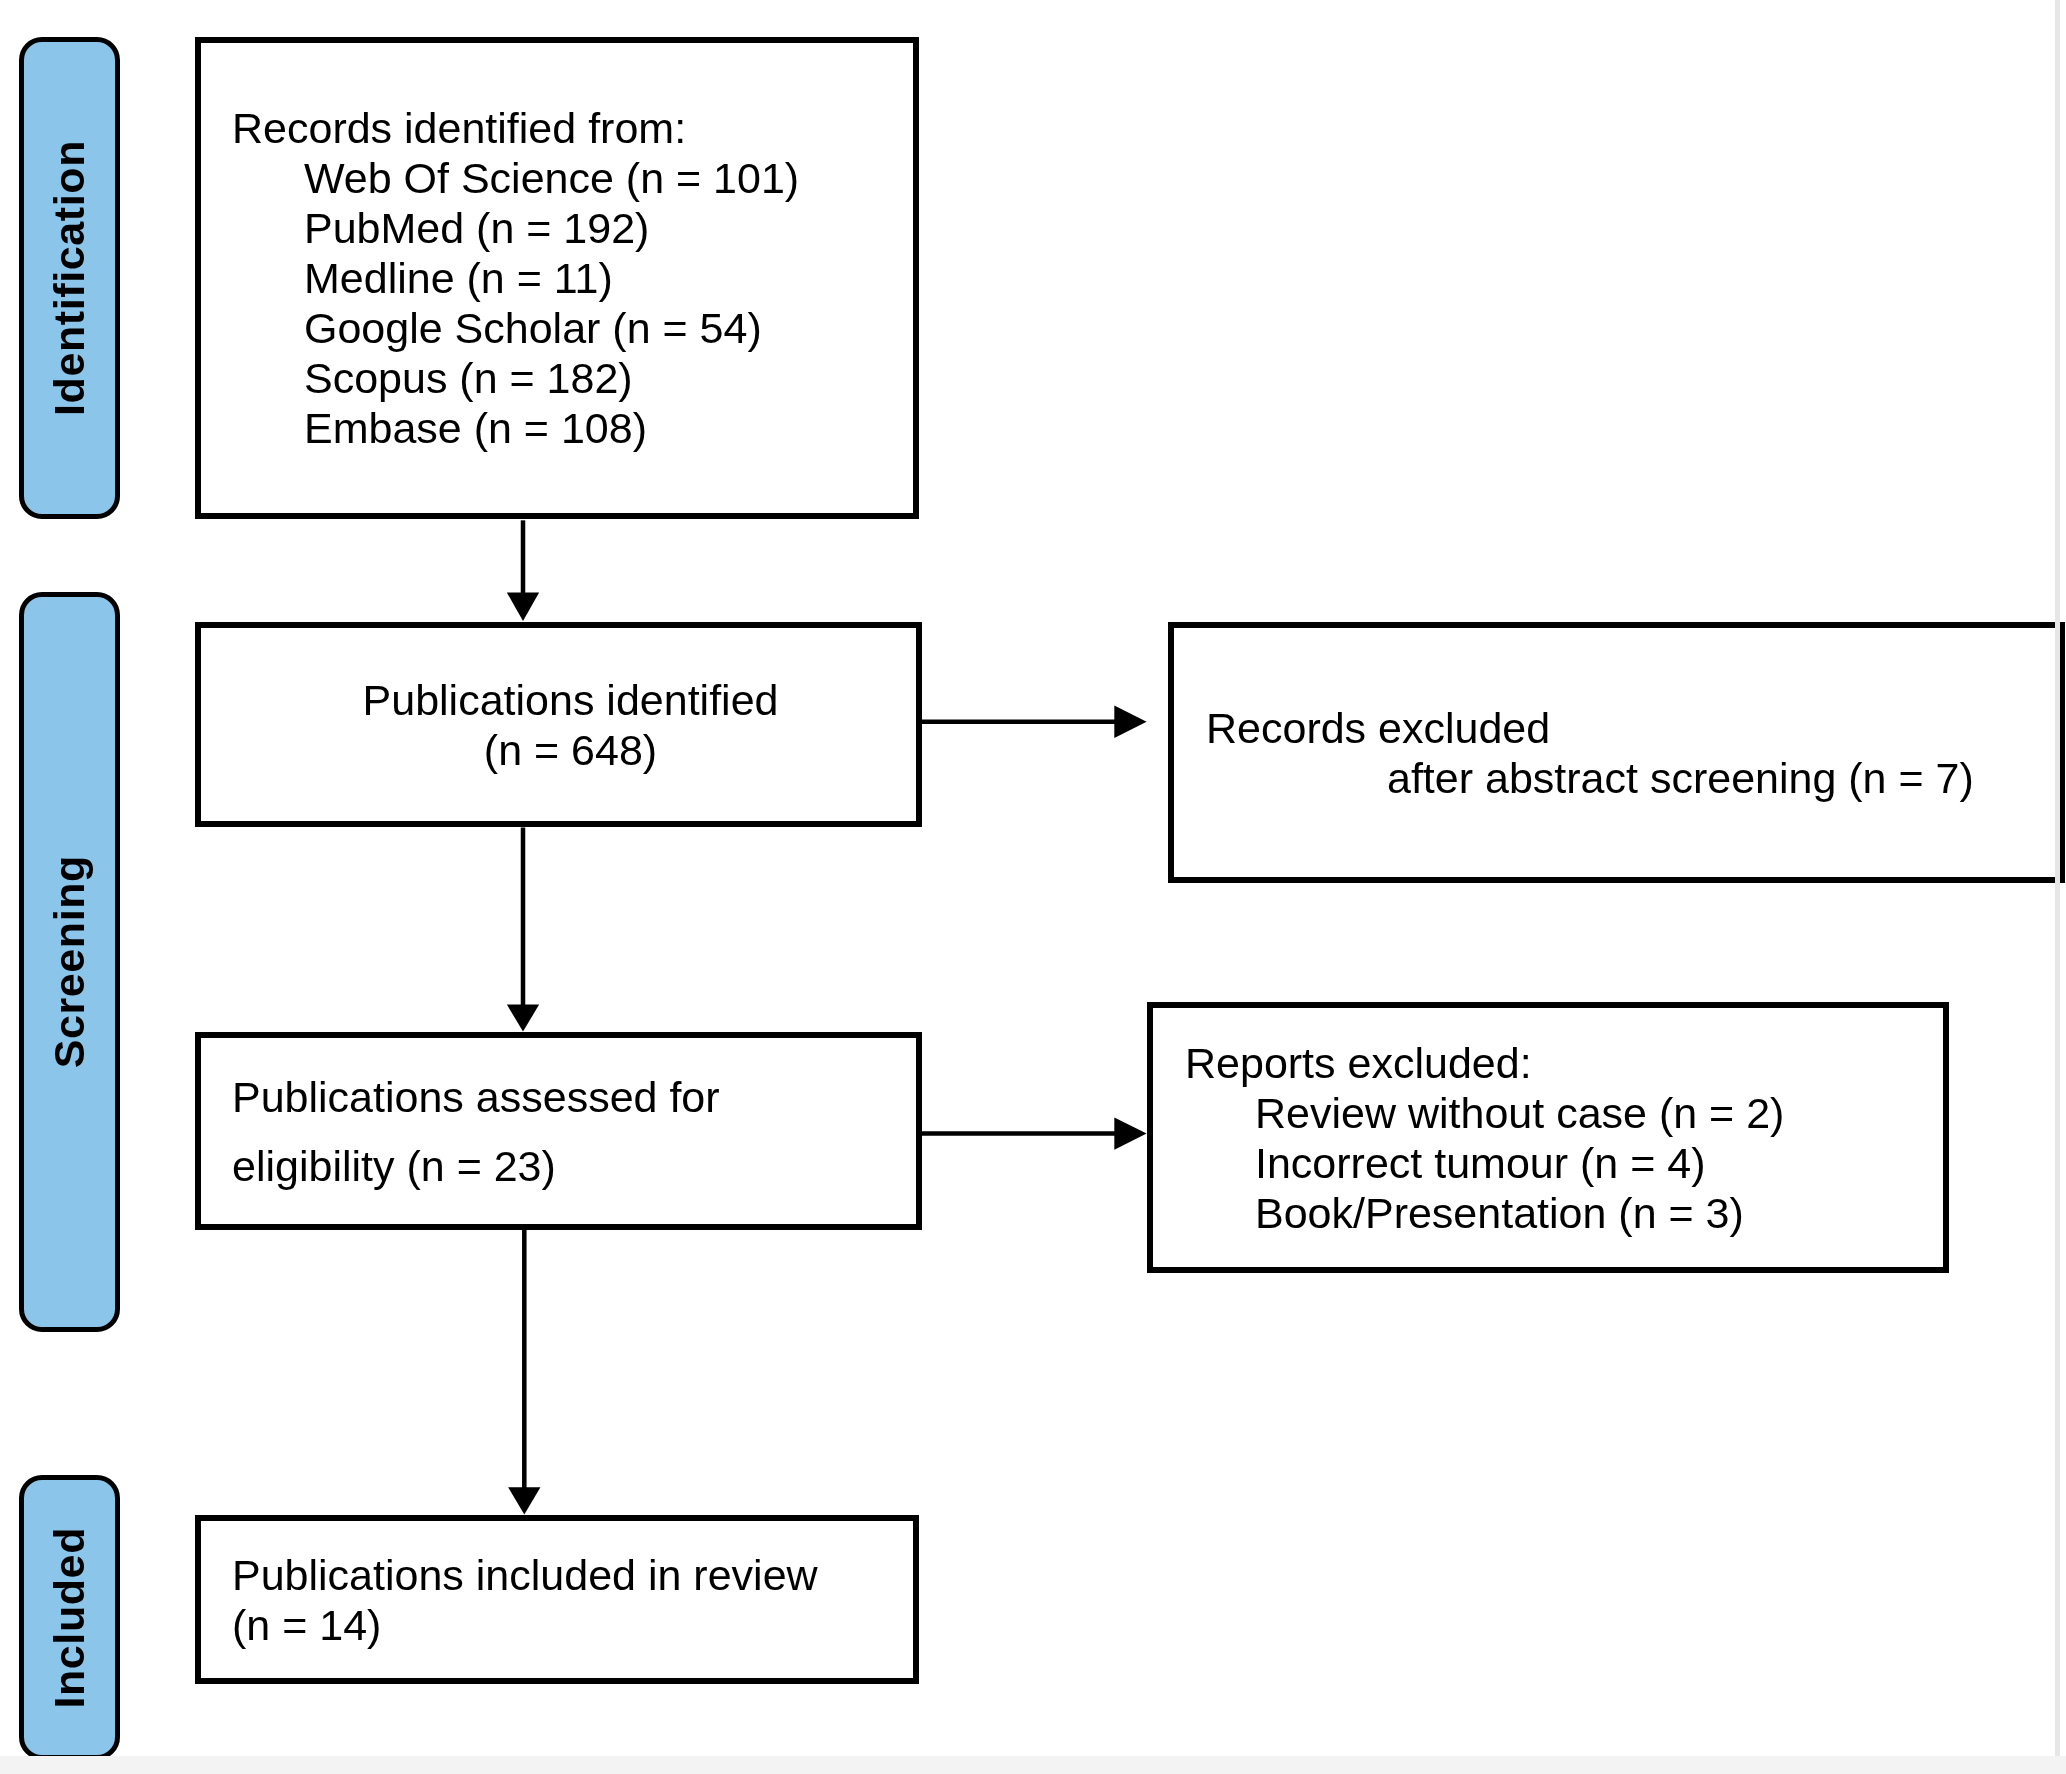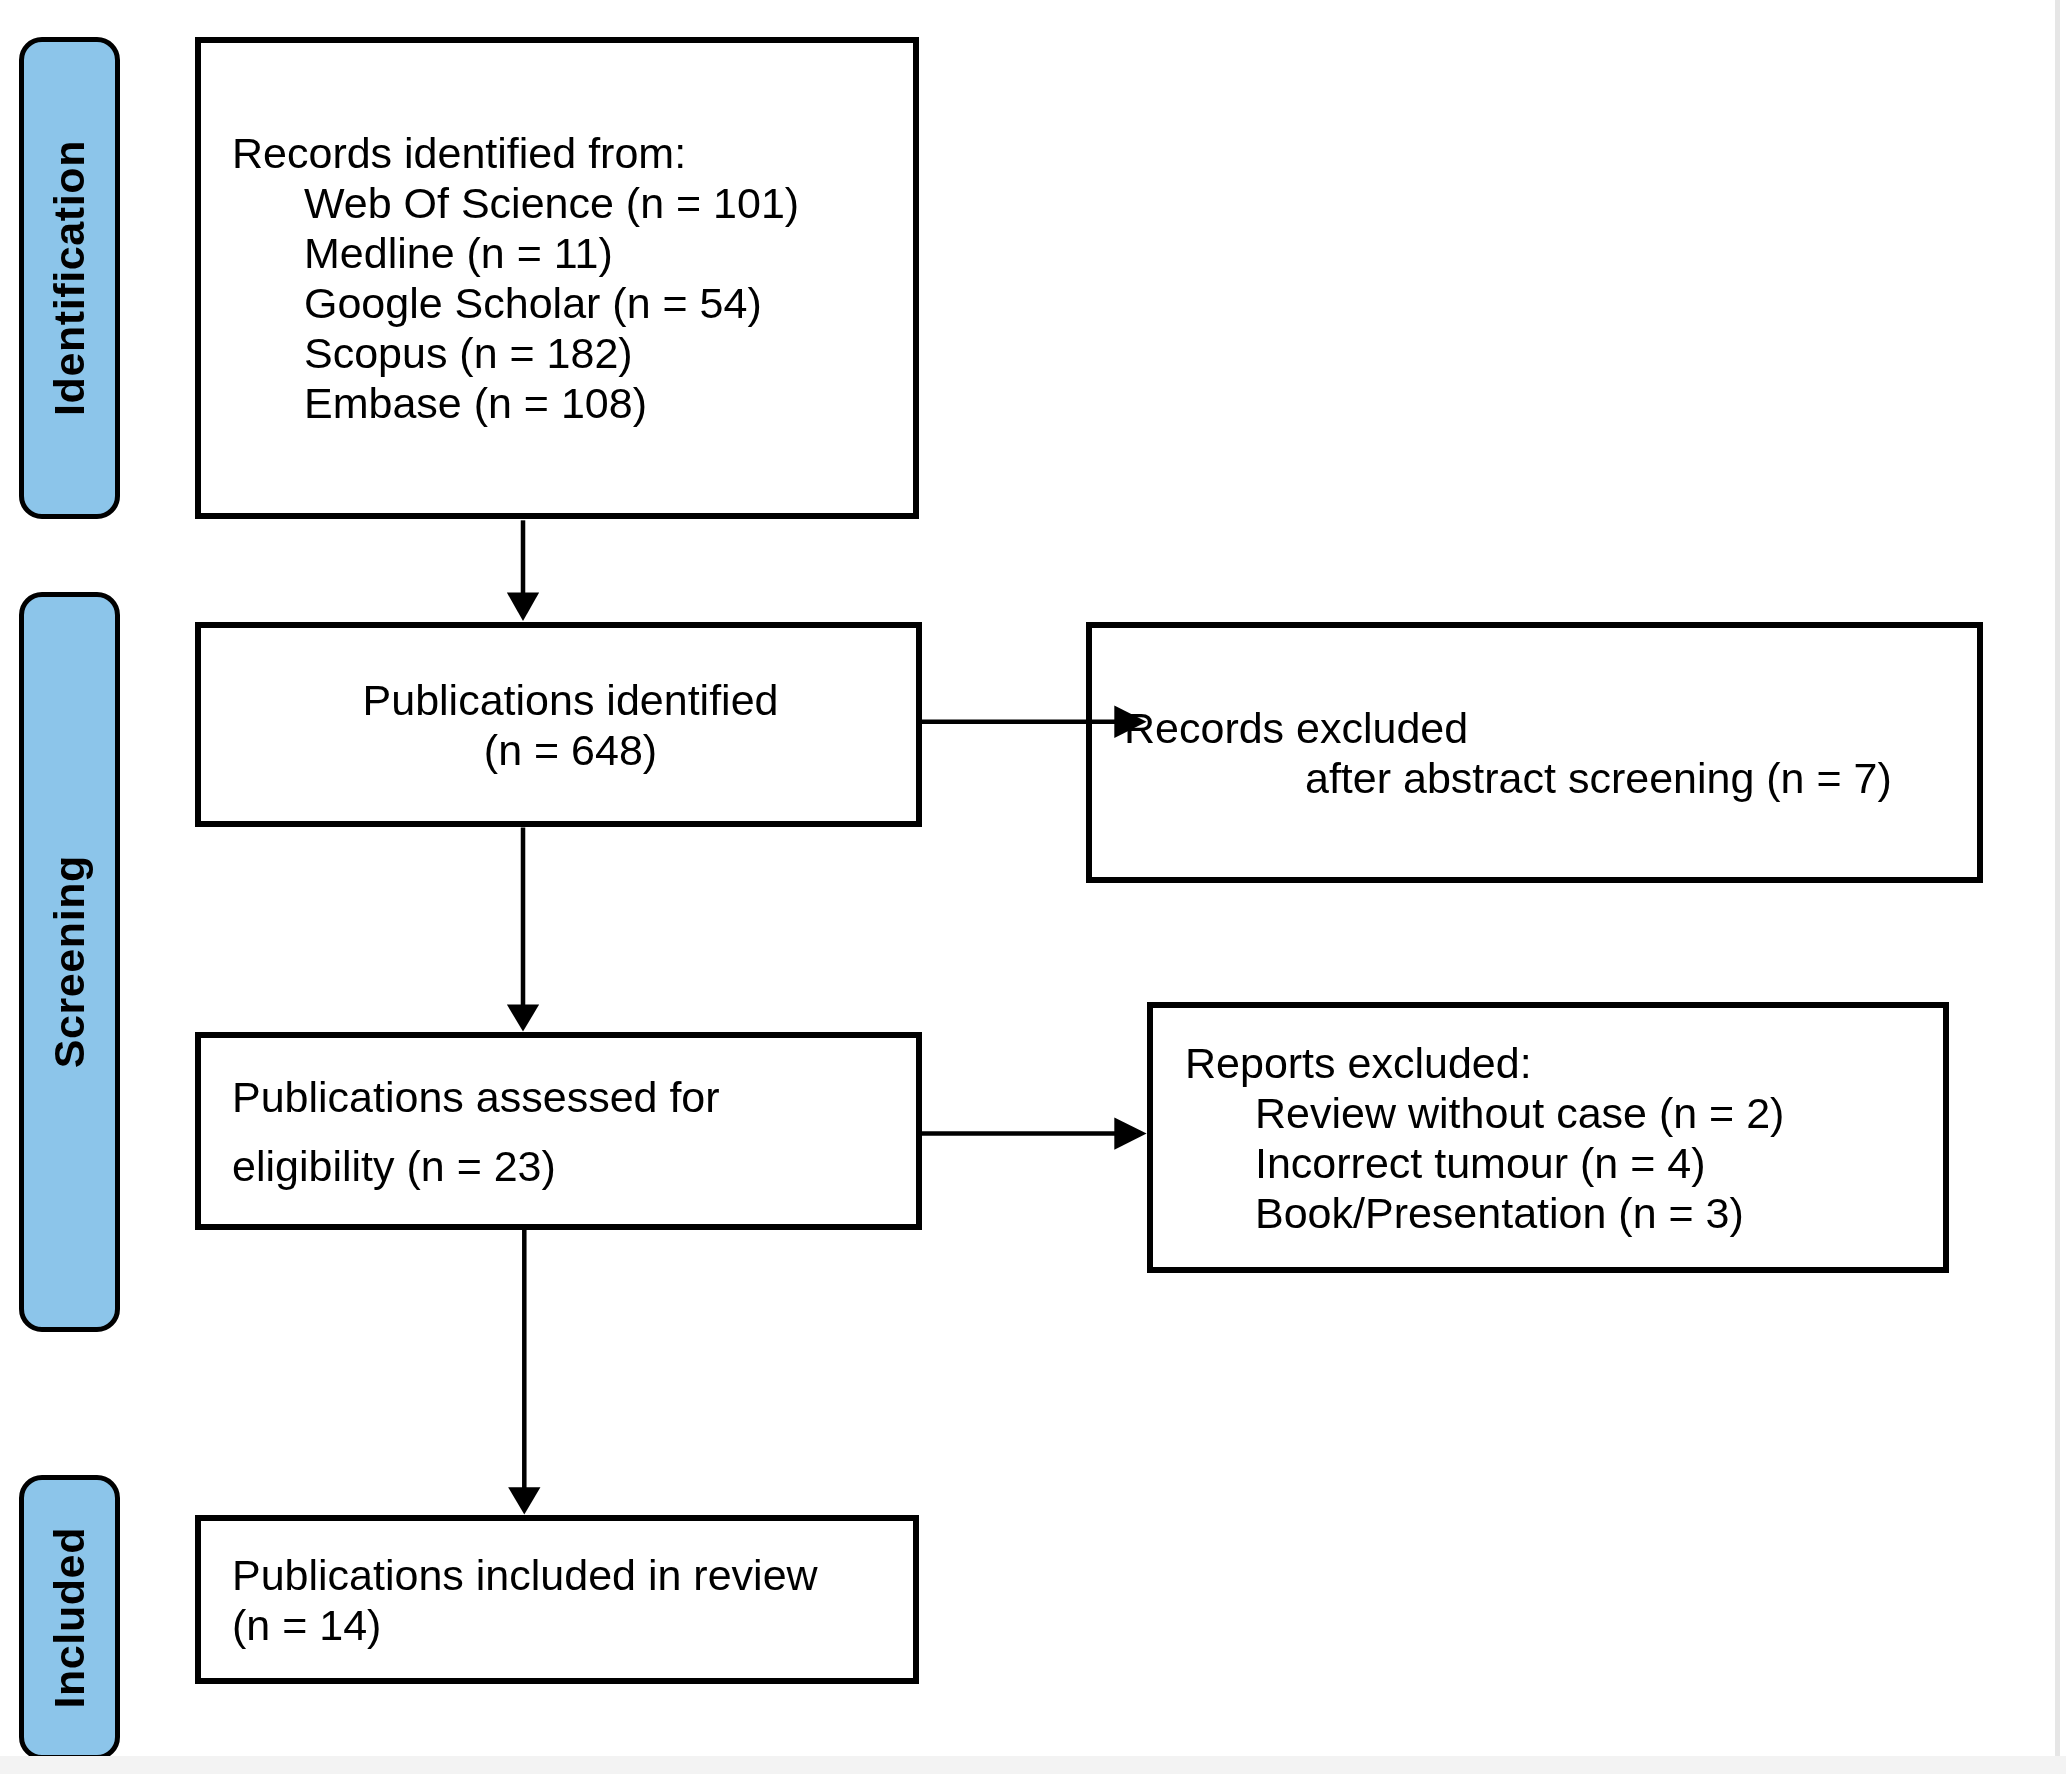--- a/index.html
+++ b/index.html
@@ -52,21 +52,21 @@
     flex-direction: column;
     justify-content: center;
     padding-left: 31px;
     padding-right: 7px;
     font-size: 43px;
     line-height: 50px;
   }
   .fbox .line { display: block; white-space: nowrap; }
   #box-records          { left: 195px;  top: 37px;   width: 724px; height: 482px; }
   #box-pub-identified   { left: 195px;  top: 622px;  width: 727px; height: 205px; text-align: center; }
-  #box-records-excluded { left: 1086px; top: 622px;  width: 897px; height: 261px; padding-left: 32px; }
+  #box-records-excluded { left: 1168px; top: 622px;  width: 897px; height: 261px; padding-left: 32px; }
   #box-pub-assessed     { left: 195px;  top: 1032px; width: 727px; height: 198px; gap: 19px; }
   #box-reports-excluded { left: 1147px; top: 1002px; width: 802px; height: 271px; padding-left: 32px; }
   #box-pub-included     { left: 195px;  top: 1515px; width: 724px; height: 169px; }
 
   .indent-1 { margin-left: 72px; }   
   .indent-2 { margin-left: 181px; }   
   .indent-3 { margin-left: 70px; }
 
   
   #flow-arrows {
@@ -104,20 +104,21 @@
   <div class="stage" id="stage-screening">
     <span class="stage-label">Screening</span>
   </div>
   <div class="stage" id="stage-included">
     <span class="stage-label">Included</span>
   </div>
 
   <div class="fbox" id="box-records">
     <span class="line">Records identified from:</span>
     <span class="line indent-1">Web Of Science (n = 101)</span>
+    <span class="line indent-1">PubMed (n = 192)</span>
     <span class="line indent-1">Medline (n = 11)</span>
     <span class="line indent-1">Google Scholar (n = 54)</span>
     <span class="line indent-1">Scopus (n = 182)</span>
     <span class="line indent-1">Embase (n = 108)</span>
   </div>
 
   <div class="fbox" id="box-pub-identified">
     <span class="line">Publications identified</span>
     <span class="line">(n = 648)</span>
   </div>

